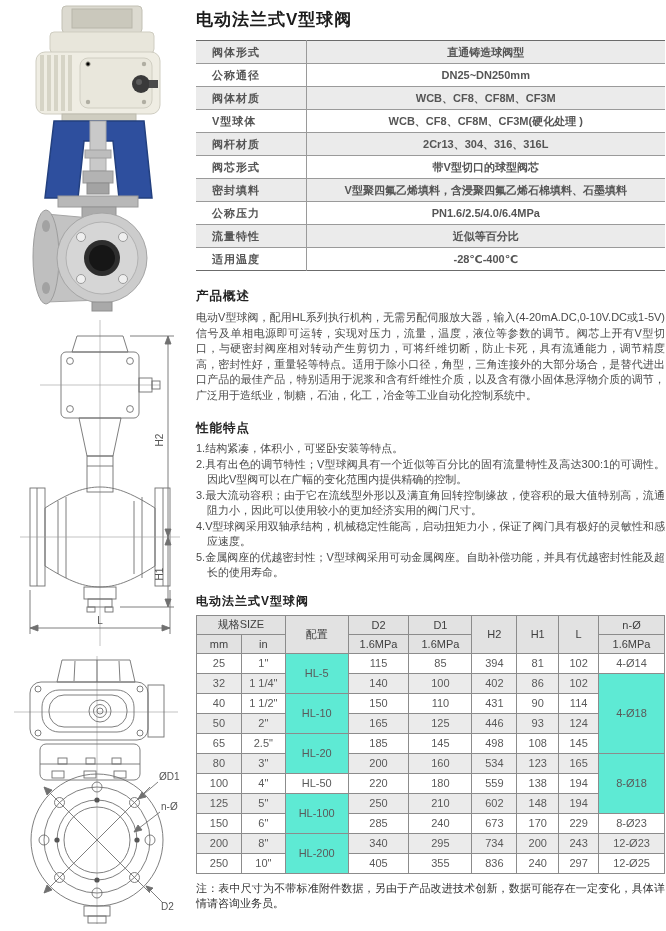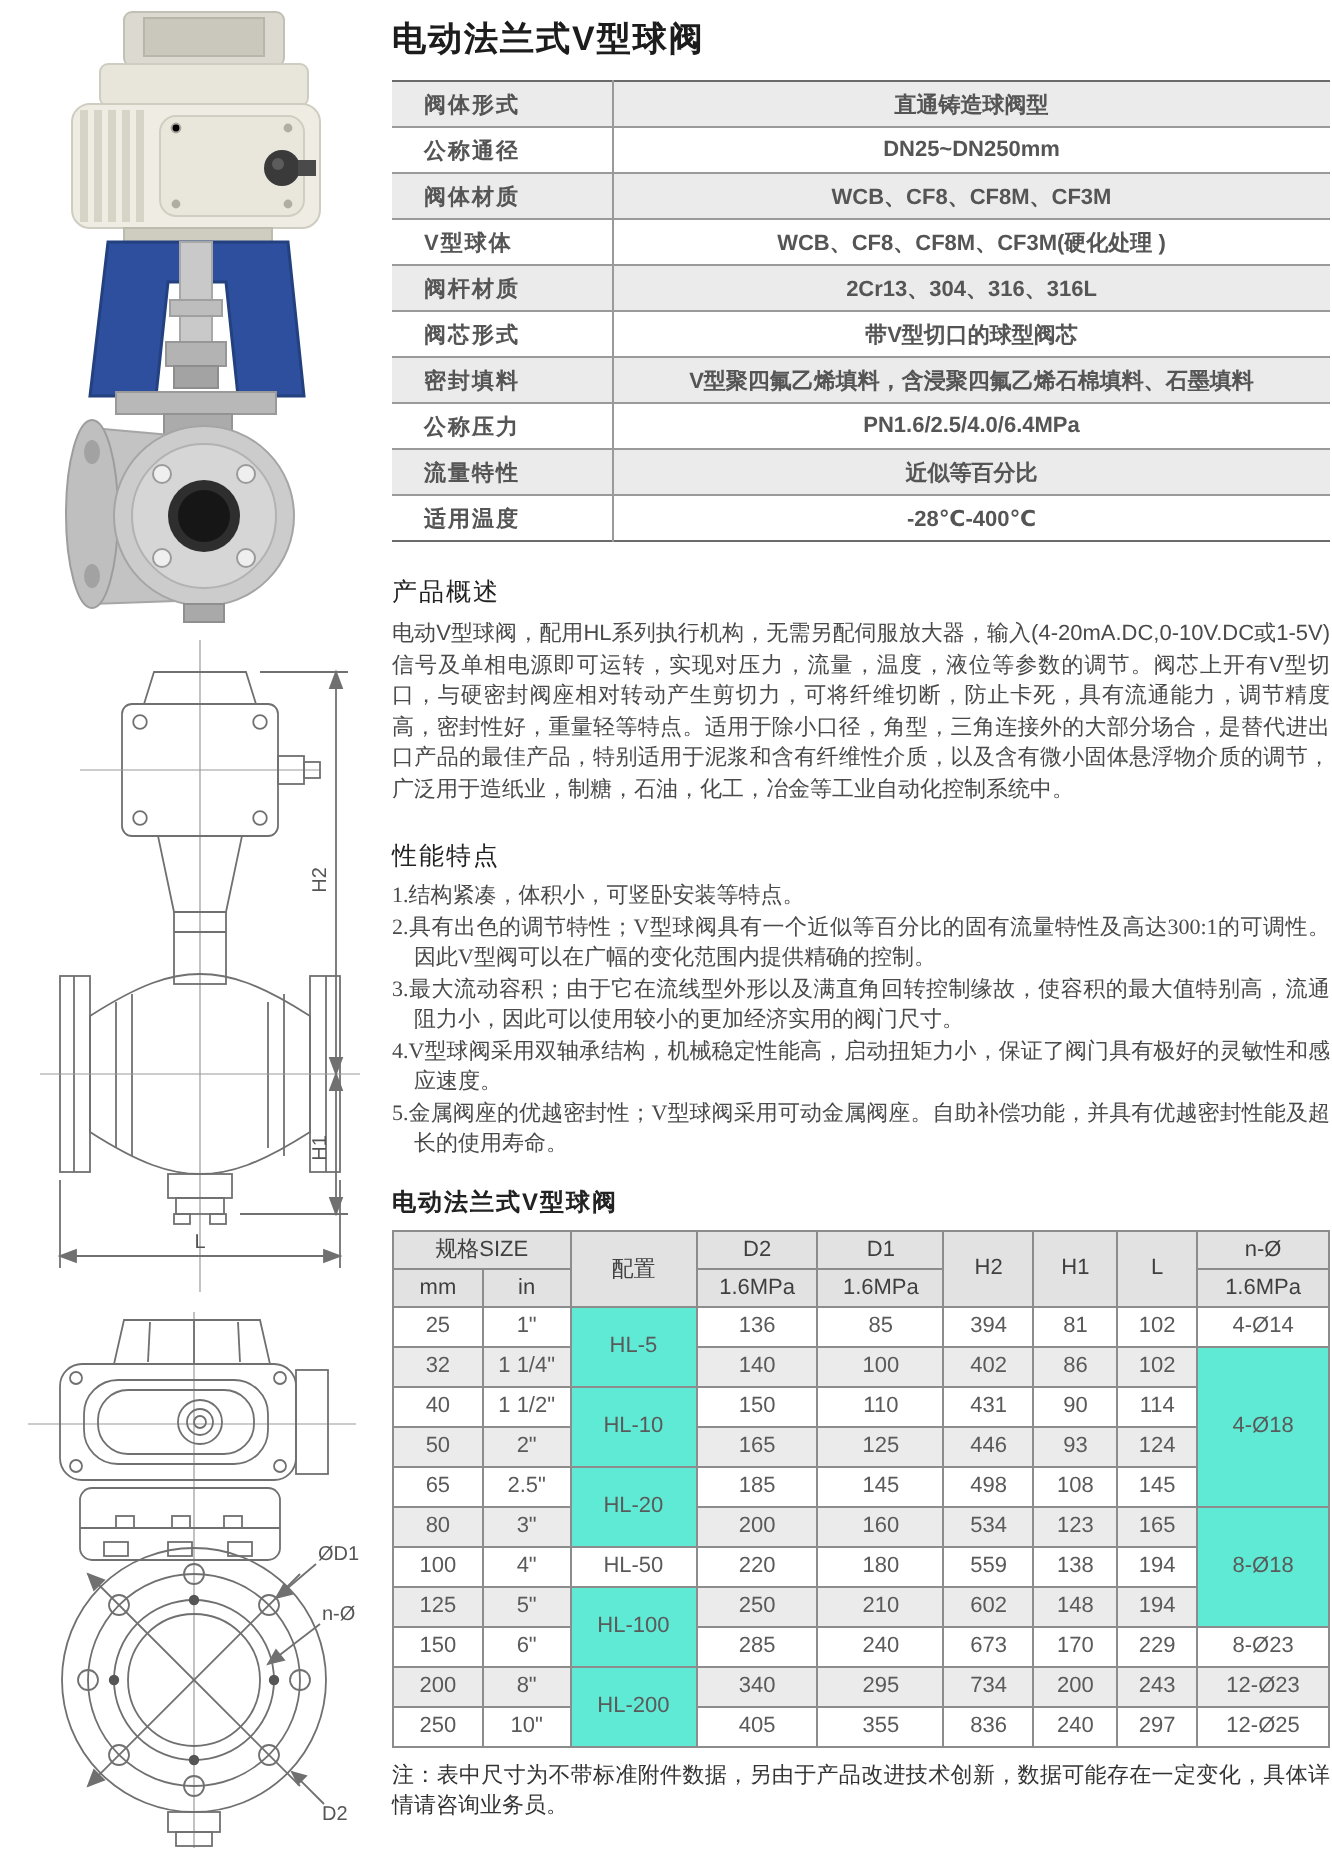--- a/index.html
+++ b/index.html
@@ -17,23 +17,23 @@
   
   table.spec { width:469px; border-collapse:collapse; font-size:11px;
     border-top:1px solid #6b6b6b; border-bottom:1px solid #6b6b6b; }
   table.spec tr { border-bottom:1px solid #9a9a9a; }
   table.spec tr:last-child { border-bottom:none; }
   table.spec tr:nth-child(odd) { background:#ebebeb; }
   table.spec td { height:23px; vertical-align:middle; color:#555;font-weight:bold; }
   table.spec td.lbl { width:110px; padding-left:16px; border-right:1px solid #9a9a9a; letter-spacing:1px; }
   table.spec td.val { text-align:center; }
 
-  .sec-head { font-size:12.5px; font-weight:normal; color:#222; margin-top:17px; letter-spacing:1px; }
+  .sec-head { font-size:12.5px; font-weight:bold; color:#222; margin-top:17px; letter-spacing:1px; }
   .overview-body { font-size:11px; line-height:15.5px; text-align:justify; margin-top:5px; color:#4a4a4a; }
-  .features-list { margin-top:4px;font-family:Liberation Serif, serif; }
+  .features-list { margin-top:4px; }
   .feature { font-size:11px; line-height:15.5px; text-align:justify; color:#4a4a4a; padding-left:11px; text-indent:-11px; }
 
   .dim-title { font-size:12px; font-weight:bold; color:#222; margin-top:12px; letter-spacing:1px; }
 
   
   table.dim { width:469px; border-collapse:collapse; font-size:11px; margin-top:5px;
     border:1px solid #6b6b6b; }
   table.dim th, table.dim td { border:1px solid #8c8c8c; text-align:center; vertical-align:middle; color:#5a5a5a; }
   table.dim thead th { background:#e2e2e2; height:19px; font-weight:normal; color:#3f3f3f; }
   table.dim tbody td { height:20px; }
@@ -327,21 +327,21 @@
           <th>1.6MPa</th>
           <th>1.6MPa</th>
           <th>1.6MPa</th>
         </tr>
       </thead>
       <tbody>
         <tr>
           <td>25</td>
             <td>1"</td>
           <td rowspan="2" class="merged">HL-5</td>
-          <td>136</td>
+          <td>115</td>
             <td>85</td>
           <td>394</td>
             <td>81</td>
           <td>102</td>
           <td>4-Ø14</td>
         </tr>
         <tr>
           <td>32</td>
             <td>1 1/4"</td>
           <td>140</td>

